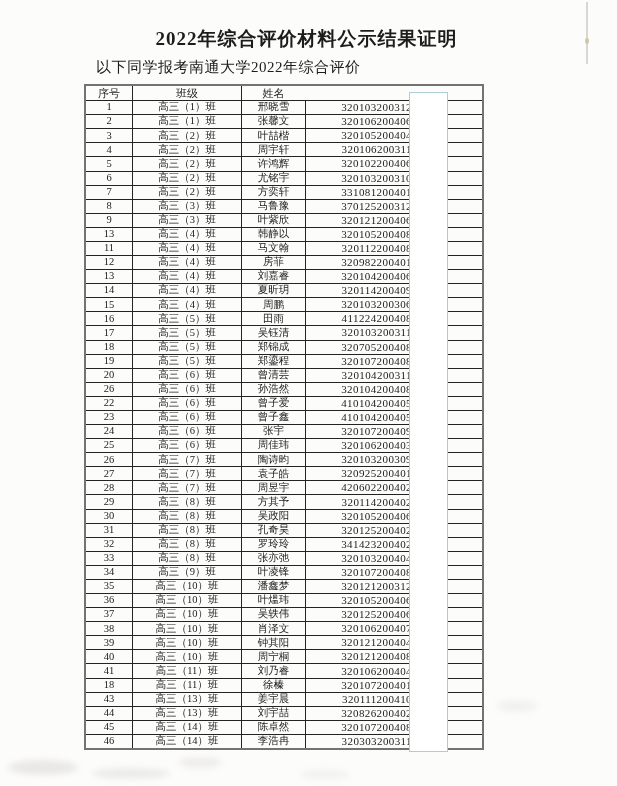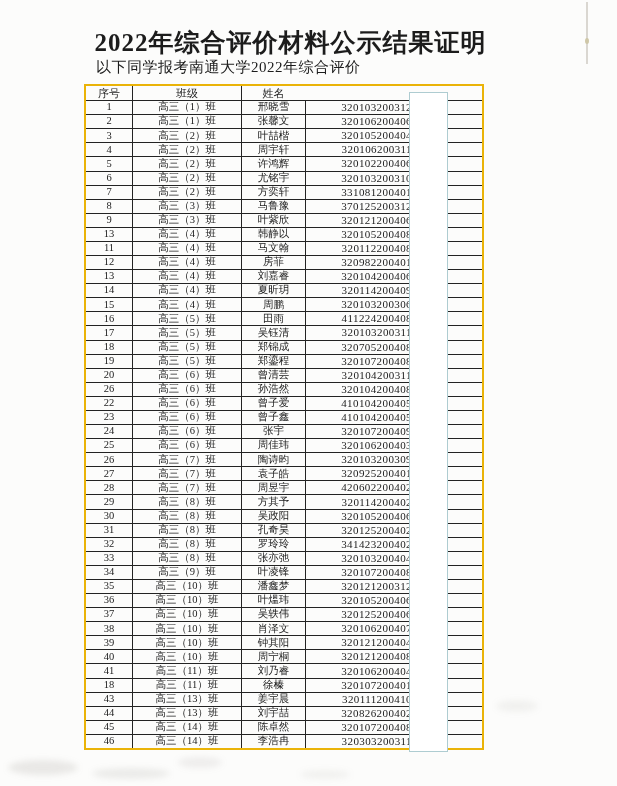--- a/index.html
+++ b/index.html
@@ -3,31 +3,31 @@
 <meta charset="utf-8">
 <style>
   html,body{margin:0;padding:0;}
   body{
     width:617px;height:786px;position:relative;overflow:hidden;
     background:#fcfcfb;
     font-family:"Liberation Serif","DejaVu Serif",serif;
     color:#1c1c1c;
   }
   .title{
-    position:absolute;top:26px;left:0;width:581px;
-    text-align:center;font-size:25px;font-weight:700;letter-spacing:1px;
+    position:absolute;top:26px;left:16px;width:581px;
+    text-align:center;font-size:19px;font-weight:700;letter-spacing:1px;
   }
   .subtitle{
     position:absolute;top:58px;left:96px;
     font-size:15px;font-weight:400;letter-spacing:0.5px;
   }
   .sheet-table{
     position:absolute;left:84px;top:84px;width:396px;height:662px;
     display:grid;grid-template-rows:repeat(47,1fr);
-    border:2px solid #eab308;background:transparent;
+    border:2px solid #737373;background:transparent;
   }
   .t-row{
     display:grid;grid-template-columns:46px 109px 64px 1fr;
     border-top:1.5px solid #232323;
   }
   .t-row:first-child{border-top:none;}
   .t-cell{
     display:flex;align-items:center;justify-content:center;
     font-size:10.5px;line-height:1;overflow:hidden;white-space:nowrap;
     border-left:1.5px solid #232323;

